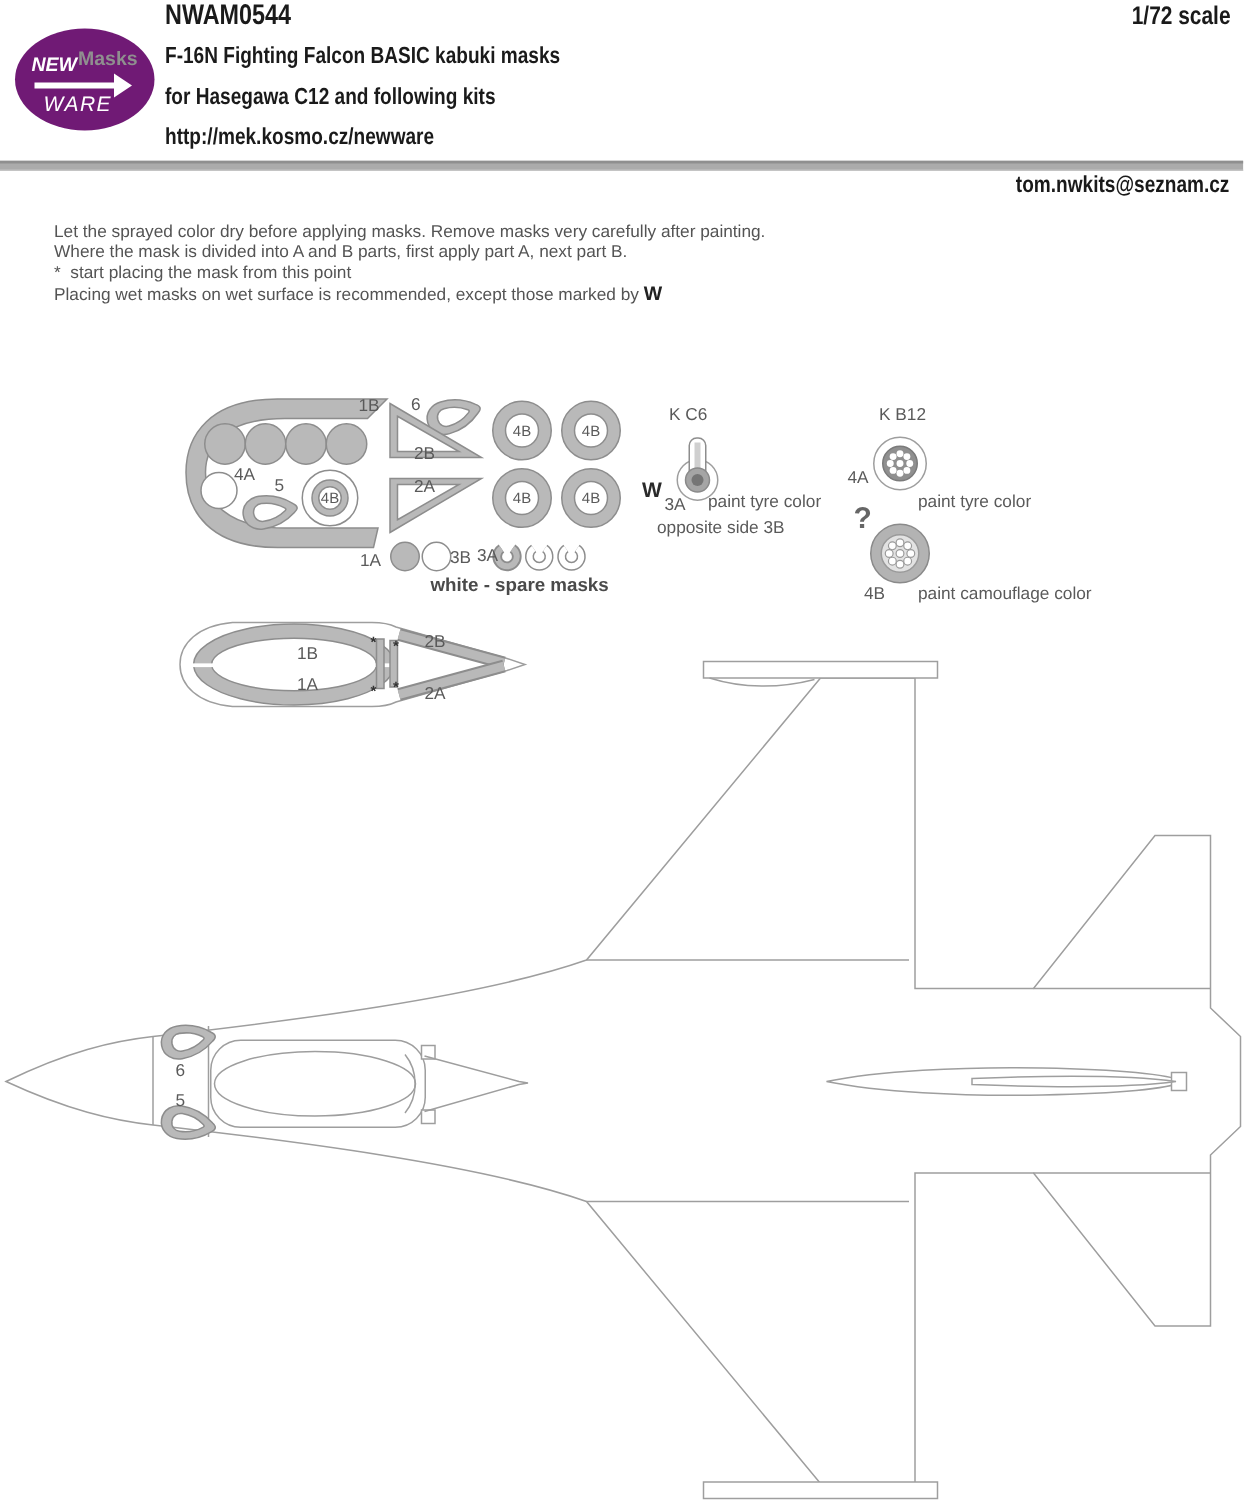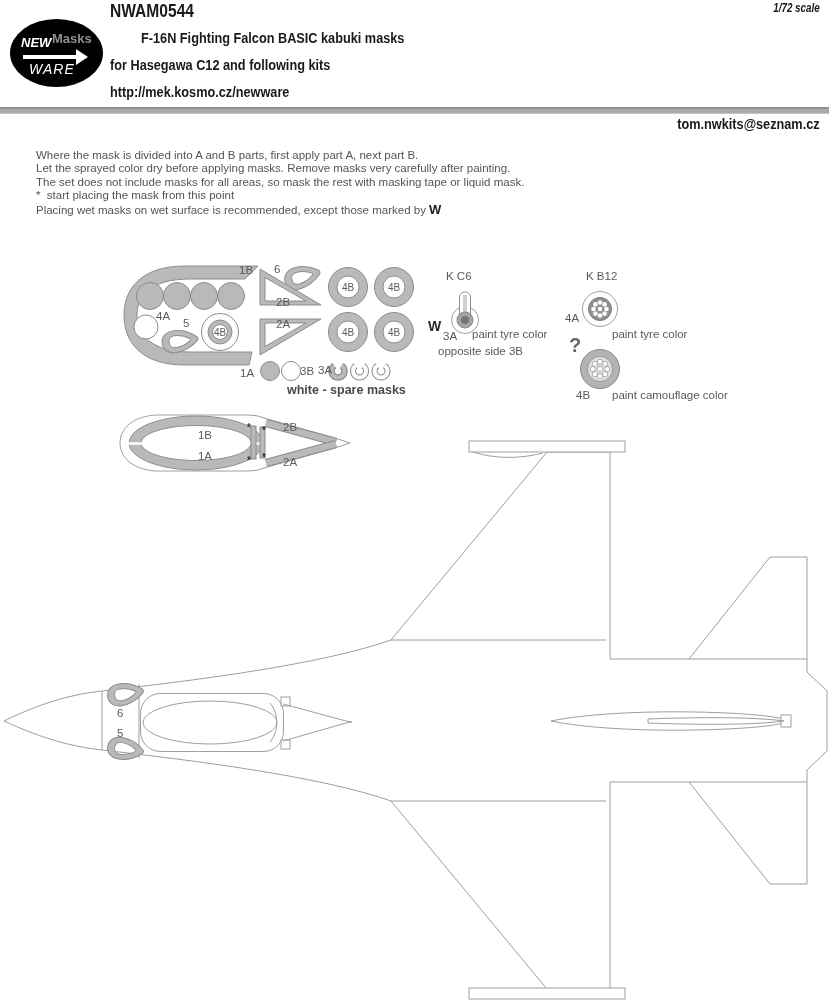--- a/index.html
+++ b/index.html
@@ -3,29 +3,29 @@
 <meta charset="utf-8">
 <style>
   html,body{margin:0;padding:0;background:#fff;}
   #page{position:relative;width:829px;height:1000px;background:#fff;overflow:hidden;
         font-family:"Liberation Sans",sans-serif;}
   
   .hdr-txt{position:absolute;color:#1a1a1a;font-weight:bold;white-space:nowrap;text-align:right;}
   .cond{display:inline-block;transform:scaleX(0.82);transform-origin:left center;}
   .cond-r{display:inline-block;transform:scaleX(0.82);transform-origin:right center;}
   #code{left:110px;top:0;font-size:19px;}
-  #title1{left:110px;top:29px;font-size:15.5px;margin-left:31px;}
+  #title1{left:110px;top:29px;font-size:15.5px;}
   #title2{left:110px;top:56px;font-size:15.5px;}
   #url{left:110px;top:83px;font-size:15.5px;text-decoration:underline;}
-  #scale{right:9px;top:1px;font-size:12px;text-align:left;font-style:italic;}
+  #scale{right:9px;top:1px;font-size:17px;text-align:left;}
   #email{right:9px;top:83px;font-size:15.5px;text-align:right;margin-top:32px;}
   #divider{position:absolute;left:0;top:107px;width:829px;height:7px;background:#ababab;
            box-shadow:inset 0 2px 0 #8f8f8f, inset 0 -1px 0 #c4c4c4;}
   
-  #logo{position:absolute;left:10px;top:19px;width:93px;height:68px;background:#000000;
+  #logo{position:absolute;left:10px;top:19px;width:93px;height:68px;background:#701a75;
         border-radius:50%;}
   #logo span{position:absolute;white-space:nowrap;}
   #logo-new{left:11px;top:16px;color:#fff;font-style:italic;font-weight:bold;font-size:13px;}
   #logo-masks{left:42px;top:12px;color:#8f8f8f;font-weight:bold;font-size:13px;}
   #logo-arrow-line{position:absolute;left:13px;top:36px;width:56px;height:4px;background:#fff;}
   #logo-arrow-head{position:absolute;left:66px;top:30px;width:0;height:0;
         border-left:12px solid #fff;border-top:8px solid transparent;border-bottom:8px solid transparent;}
   #logo-ware{left:19px;top:42px;color:#fff;font-style:italic;font-weight:normal;font-size:14px;letter-spacing:1px;}
   
   #instructions{position:absolute;left:36px;top:149px;width:560px;color:#545454;
@@ -61,23 +61,22 @@
 
   <div id="code" class="hdr-txt"><span class="cond">NWAM0544</span></div>
   <div id="title1" class="hdr-txt"><span class="cond">F-16N Fighting Falcon BASIC  kabuki masks</span></div>
   <div id="title2" class="hdr-txt"><span class="cond">for Hasegawa C12 and following kits</span></div>
   <div id="url" class="hdr-txt"><span class="cond">http://mek.kosmo.cz/newware</span></div>
   <div id="scale" class="hdr-txt"><span class="cond-r">1/72 scale</span></div>
   <div id="email" class="hdr-txt"><span class="cond-r">tom.nwkits@seznam.cz</span></div>
   <div id="divider"></div>
 
   <div id="instructions">
+    <div>Let the sprayed color dry before applying masks. Remove masks very carefully after painting.</div>
     <div>Where the mask is divided into A and B parts, first apply part A, next part B.</div>
-    <div>Let the sprayed color dry before applying masks. Remove masks very carefully after painting.</div>
-    <div>The set does not include masks for all areas, so mask the rest with masking tape or liquid mask.</div>
     <div>*&nbsp; start placing the mask from this point</div>
     <div><span>Placing wet masks on wet surface is recommended, except those marked by </span><span class="w-mark">W</span></div>
   </div>
 
   <svg id="drawing" width="829" height="1000" viewBox="0 0 829 1000">
     <defs>
       <path id="td" fill-rule="evenodd" d="M 2 11 C 2 4 8 0 14 0 C 22 0 30 3 36 8 C 39 10 39 12 36 14 C 30 19 22 22 14 22 C 8 22 2 18 2 11 Z
            M 9 11 C 9 7 12 5 15 5 C 20 5 26 7 30 10 C 31 11 31 11 30 12 C 26 15 20 17 15 17 C 12 17 9 15 9 11 Z"></path>
     </defs>
 

